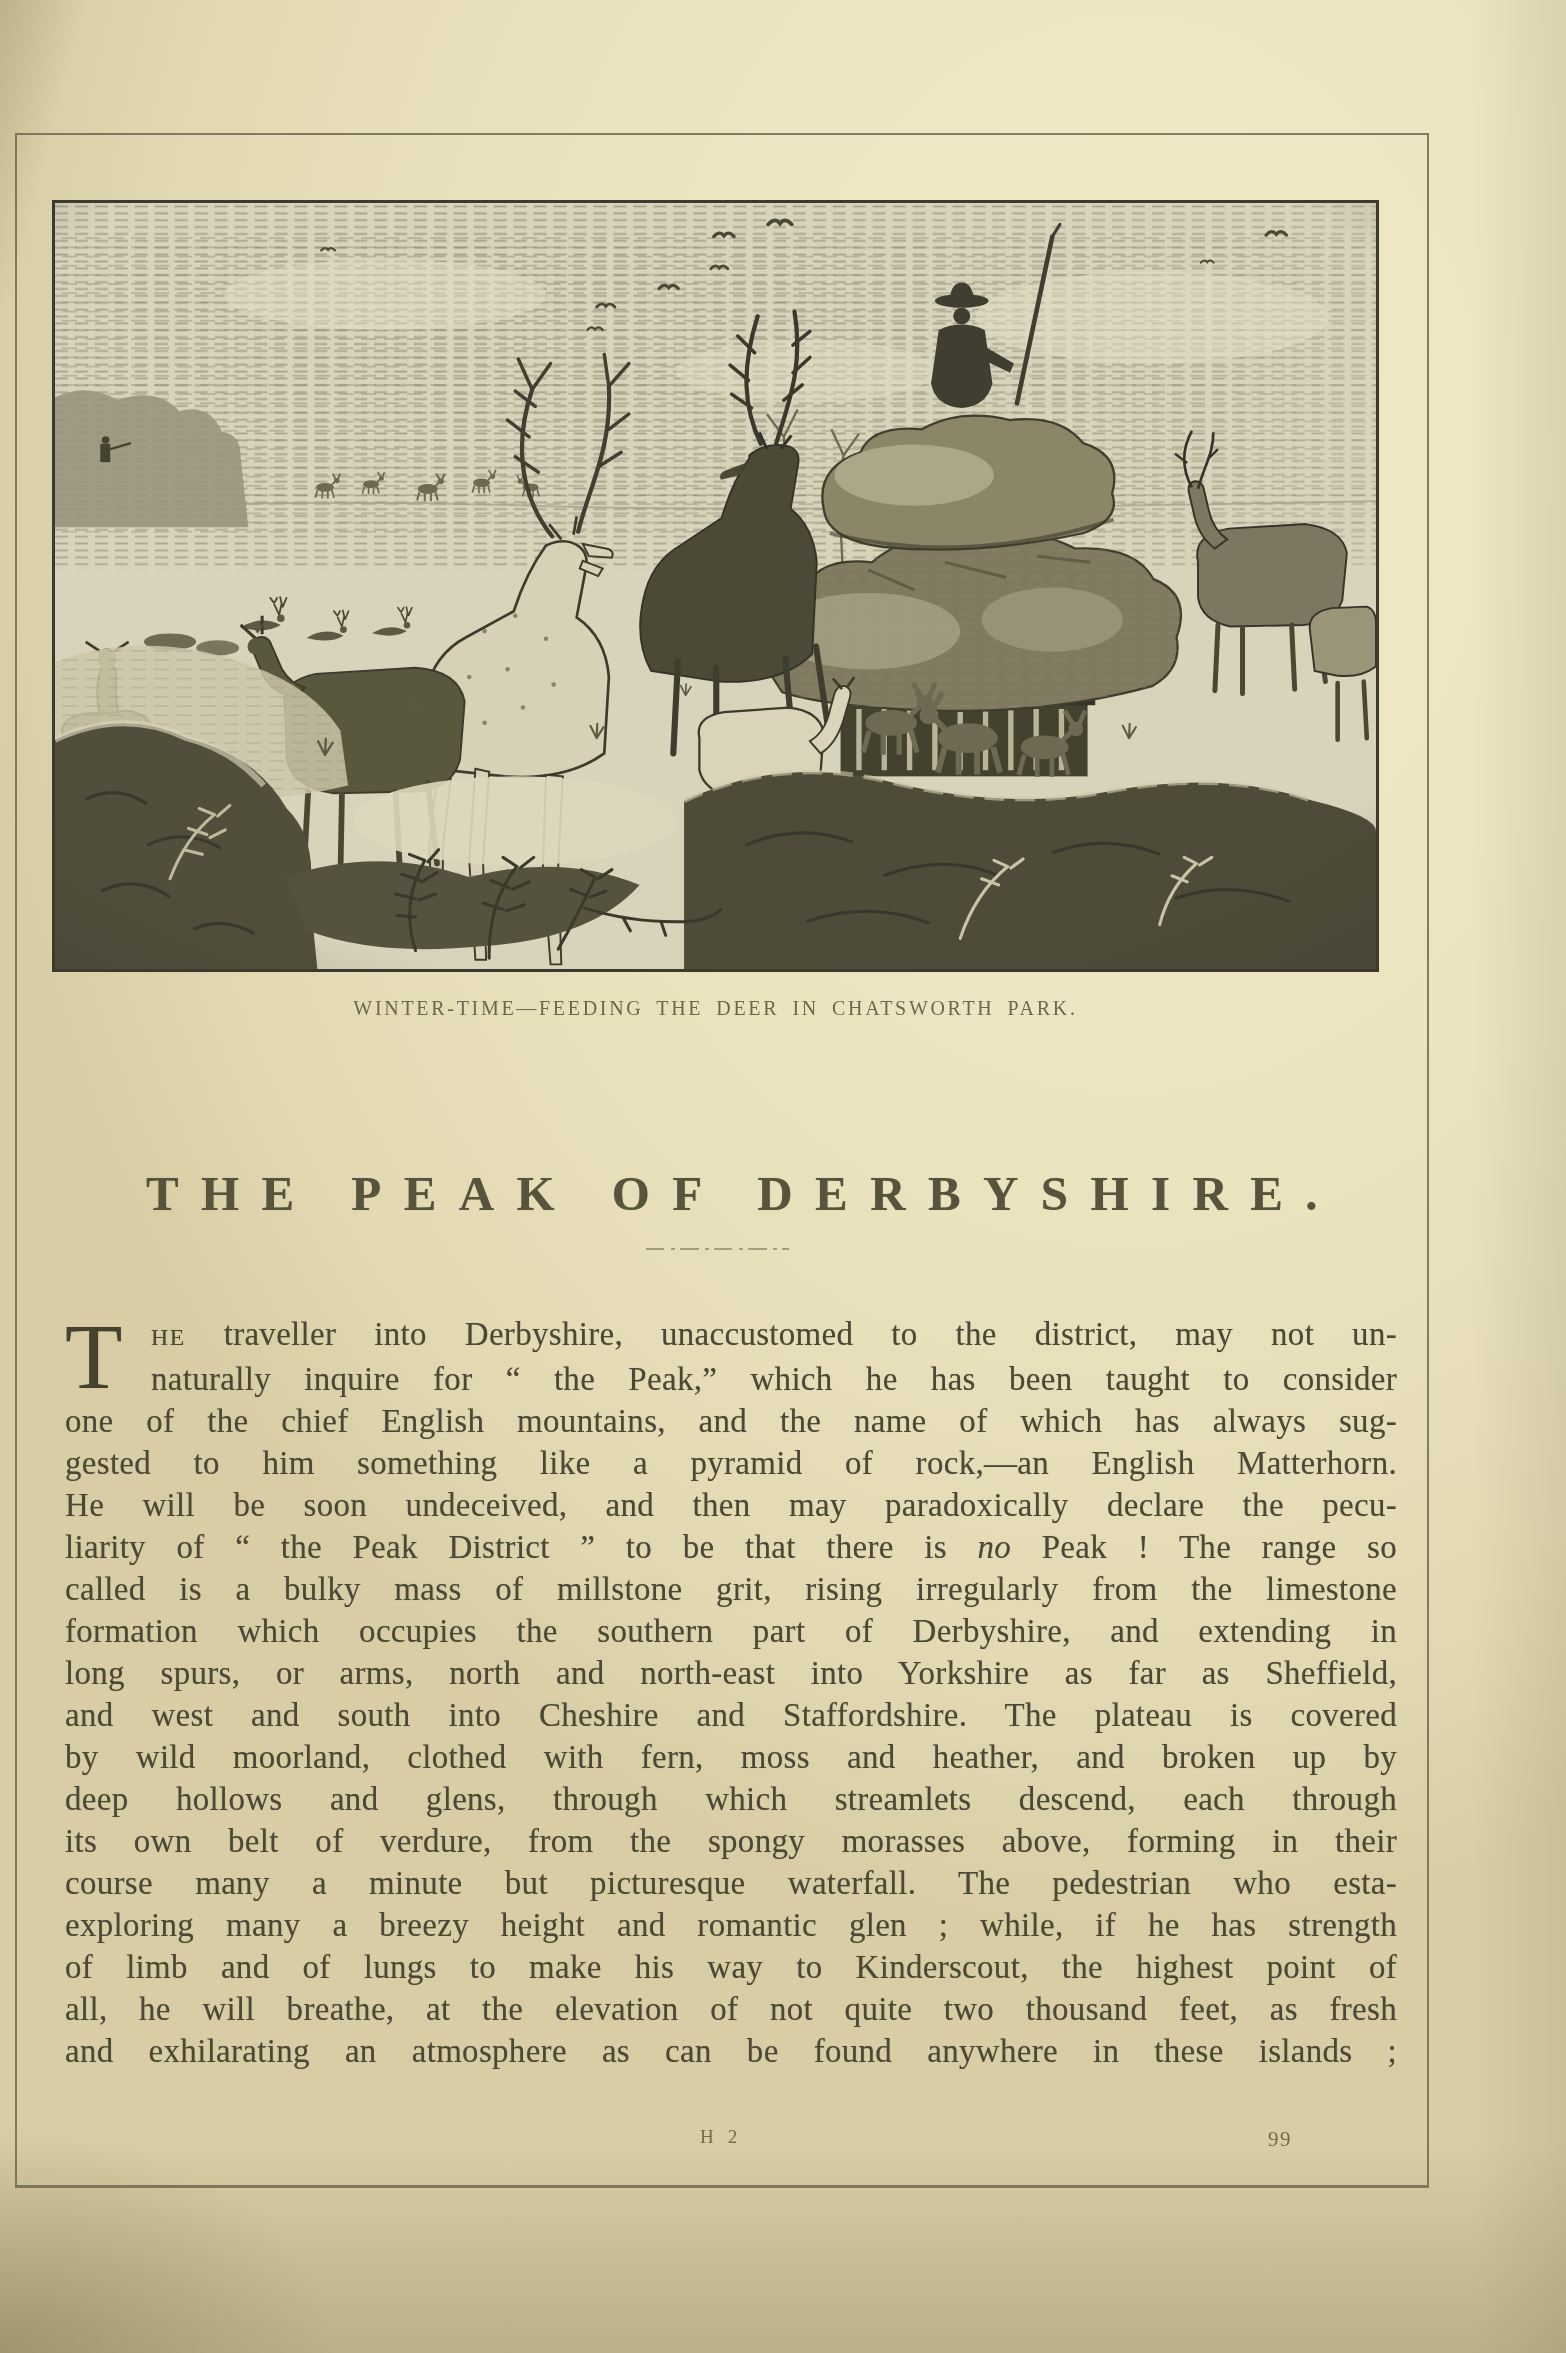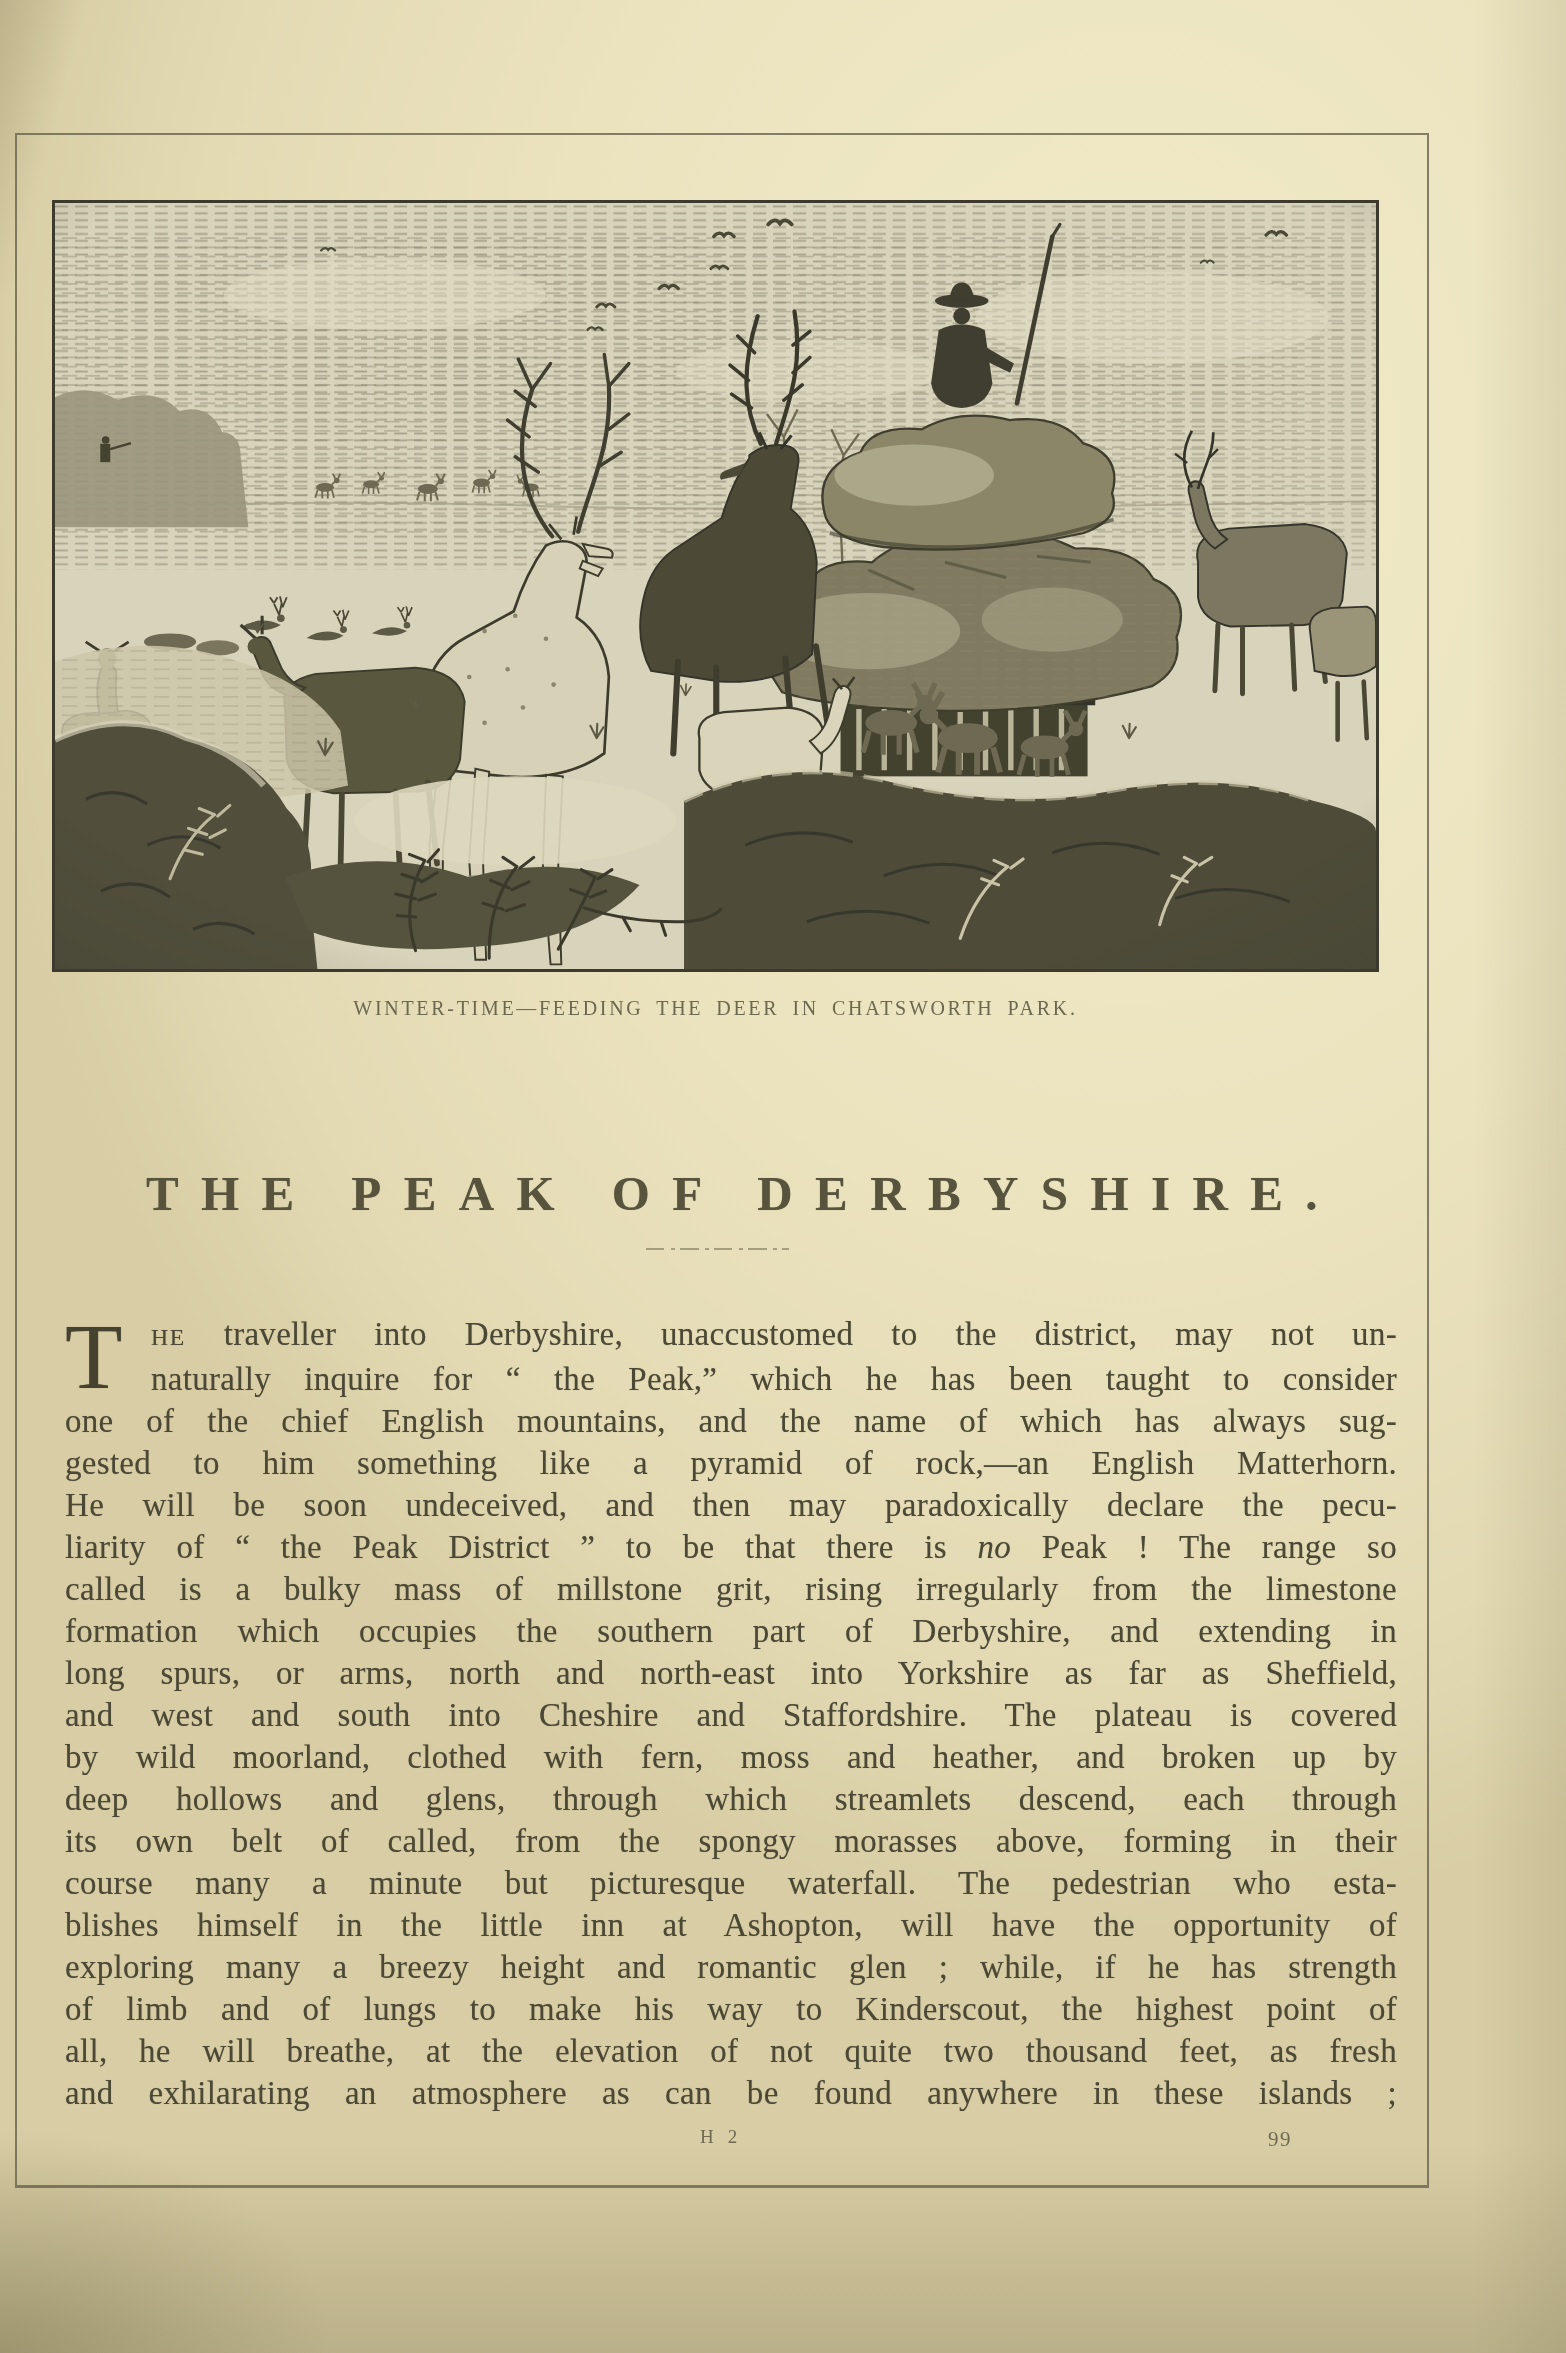--- a/index.html
+++ b/index.html
@@ -293,23 +293,22 @@
         <div class="bline"><span>one of the chief English mountains, and the name of which has always sug-</span></div>
         <div class="bline"><span>gested to him something like a pyramid of rock,—an English Matterhorn.</span></div>
         <div class="bline"><span>He will be soon undeceived, and then may paradoxically declare the pecu-</span></div>
         <div class="bline"><span>liarity of “ the Peak District ” to be that there is </span><span class="it">no</span><span> Peak ! The range so</span></div>
         <div class="bline"><span>called is a bulky mass of millstone grit, rising irregularly from the limestone</span></div>
         <div class="bline"><span>formation which occupies the southern part of Derbyshire, and extending in</span></div>
         <div class="bline"><span>long spurs, or arms, north and north-east into Yorkshire as far as Sheffield,</span></div>
         <div class="bline"><span>and west and south into Cheshire and Staffordshire. The plateau is covered</span></div>
         <div class="bline"><span>by wild moorland, clothed with fern, moss and heather, and broken up by</span></div>
         <div class="bline"><span>deep hollows and glens, through which streamlets descend, each through</span></div>
-        <div class="bline"><span>its own belt of called, from the spongy morasses above, forming in their</span></div>
+        <div class="bline"><span>its own belt of verdure, from the spongy morasses above, forming in their</span></div>
         <div class="bline"><span>course many a minute but picturesque waterfall. The pedestrian who esta-</span></div>
-        <div class="bline"><span>blishes himself in the little inn at Ashopton, will have the opportunity of</span></div>
         <div class="bline"><span>exploring many a breezy height and romantic glen ; while, if he has strength</span></div>
         <div class="bline"><span>of limb and of lungs to make his way to Kinderscout, the highest point of</span></div>
         <div class="bline"><span>all, he will breathe, at the elevation of not quite two thousand feet, as fresh</span></div>
         <div class="bline"><span>and exhilarating an atmosphere as can be found anywhere in these islands ;</span></div>
       </div>
   </div>
 
   <div class="signature">H 2</div>
   <div class="pagenum">99</div>
 

